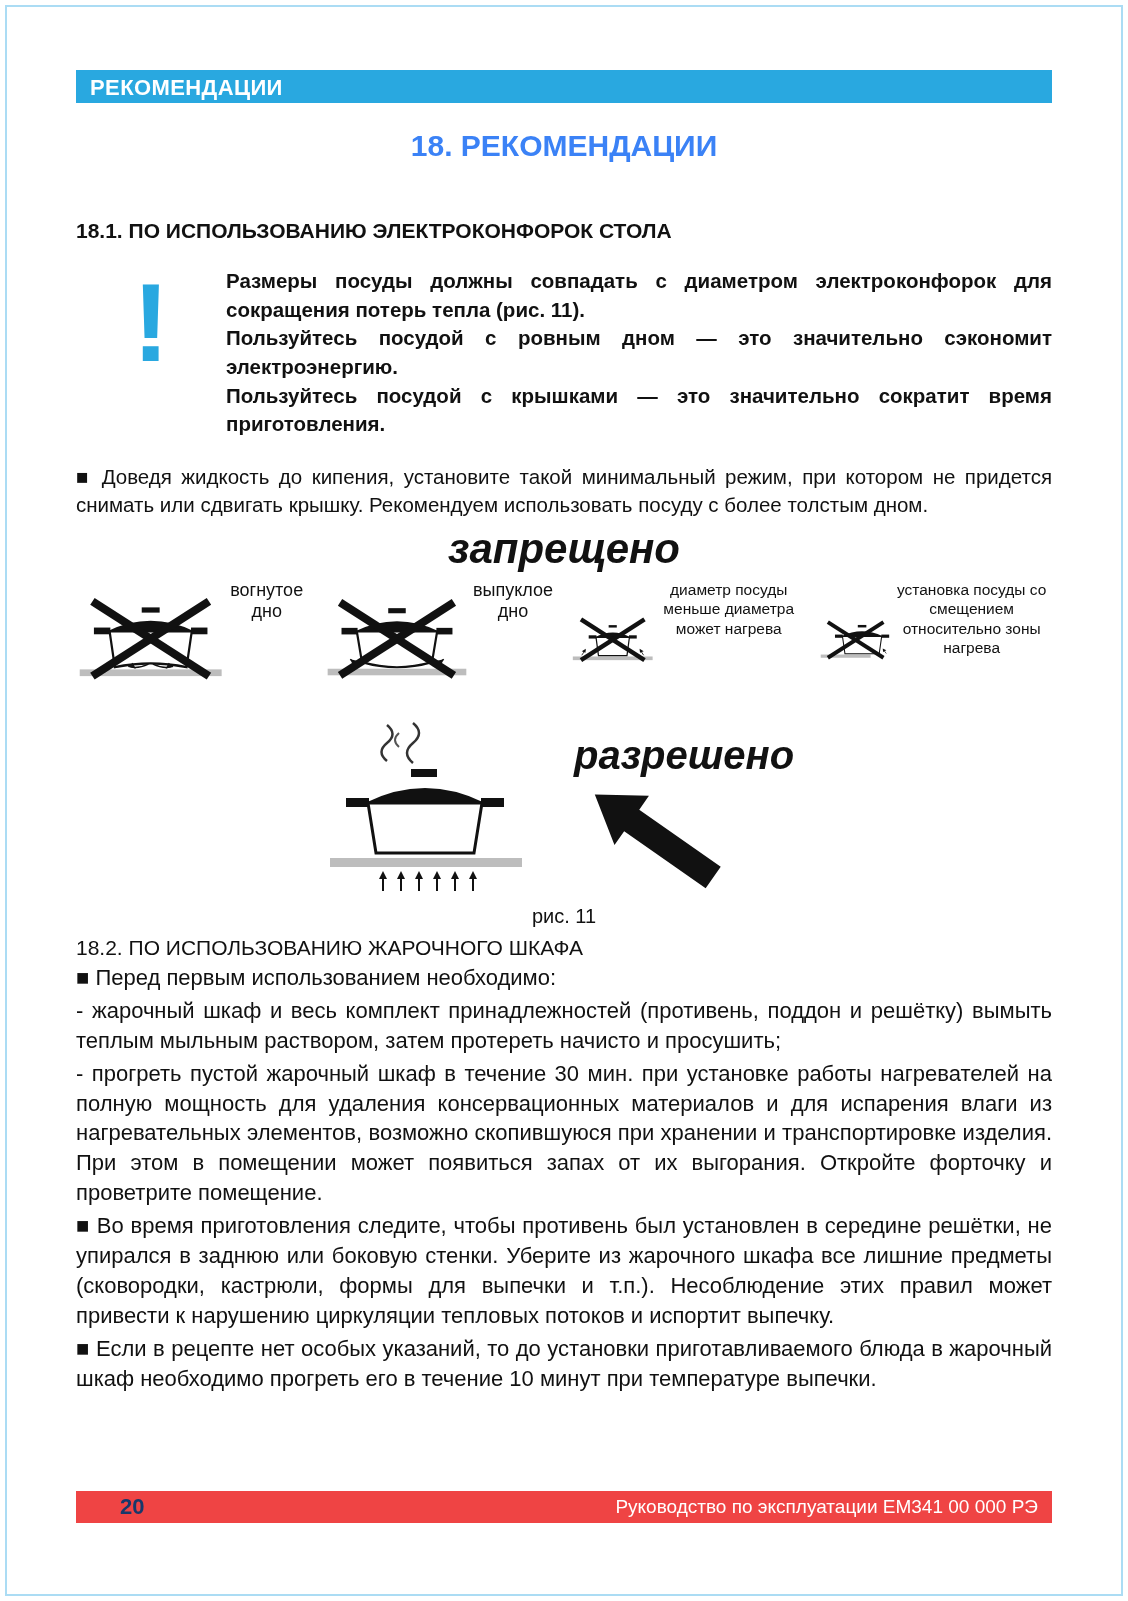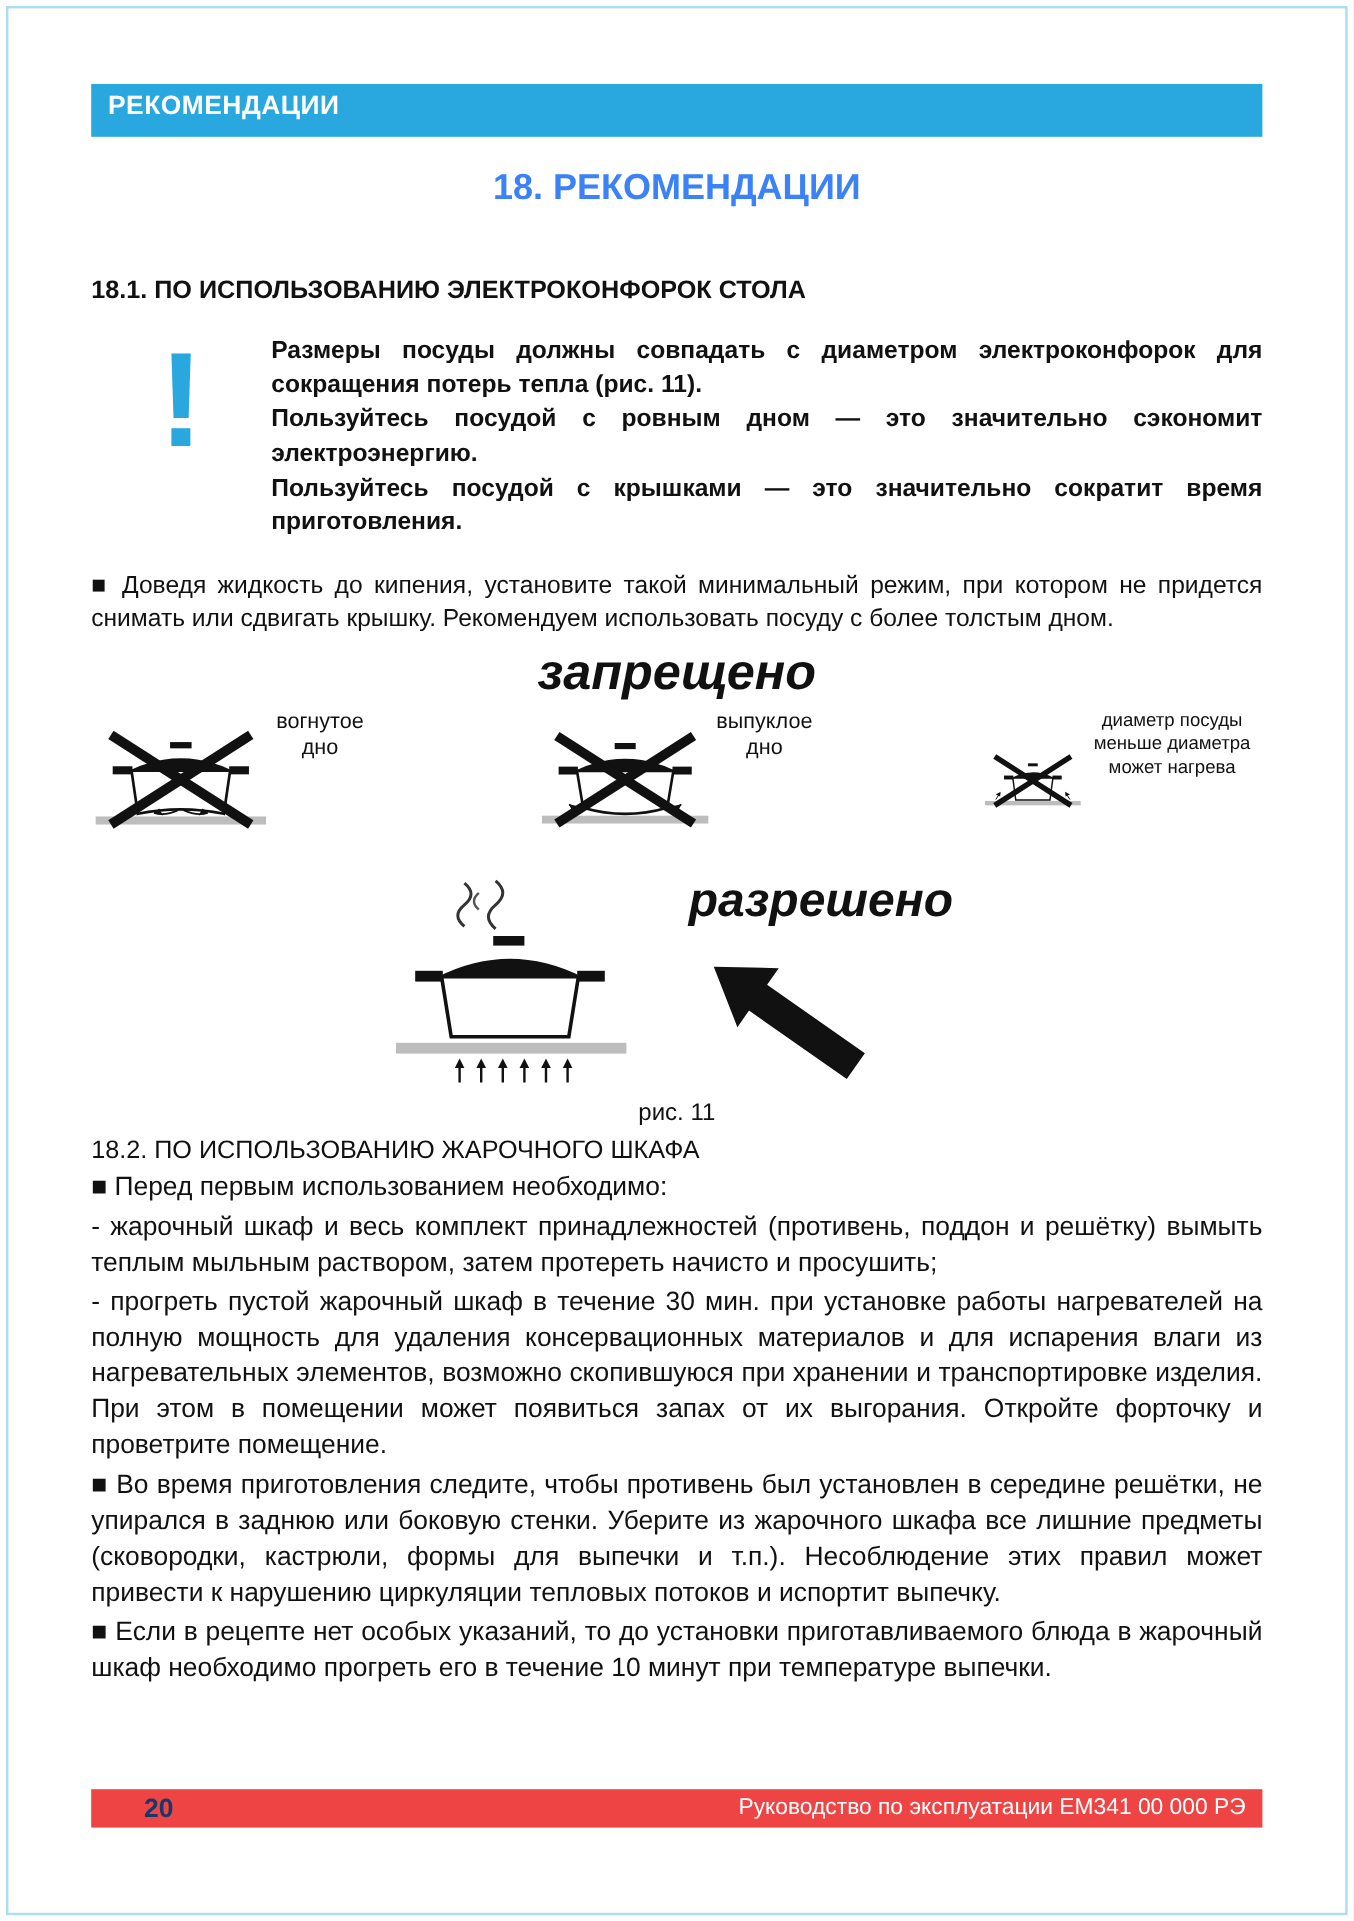--- a/index.html
+++ b/index.html
@@ -6,21 +6,21 @@
   .page{
     position:relative; width:1128px; height:1601px; margin:0 auto;
     background:#ffffff; font-family:"Liberation Sans", sans-serif; color:#111;
     overflow:hidden;
   }
   .frame{position:absolute; inset:5px; border:2px solid #abdcf4; pointer-events:none;}
   .content{position:absolute; left:76px; right:76px; top:0;}
 
   .header-bar{
     margin-top:70px; background:#29a8e0; color:#fff;
-    font-weight:bold; font-size:22px; line-height:1; padding:7px 0 15px 14px;
+    font-weight:bold; font-size:22px; line-height:1; padding:7px 0 4px 14px;
     letter-spacing:.4px;
   }
   .doc-title{
     text-align:center; color:#3b82f6; font-size:30px; font-weight:bold; margin-top:26px;
   }
   .sec-heading{font-size:21px; font-weight:bold; margin-top:56px;}
 
   .warning{display:flex; margin-top:24px;}
   .bang{
     width:150px; text-align:center; color:#29a8e0;
@@ -37,21 +37,21 @@
 
   .illus-row{display:flex; margin-top:4px; justify-content:space-between;}
   .illus{width:232px; display:flex; flex-direction:row; align-items:flex-start;}
   .illus svg{width:196px; height:128px;}
   .cap{text-align:center; margin-top:3px;}
   .cap-lg{font-size:18px;}
   .cap-sm{font-size:15.5px; line-height:1.25; max-width:212px;}
 
   .allowed-row{position:relative; height:188px; margin-top:12px;}
   .allowed-pot{position:absolute; left:248px; top:0; width:212px; height:186px;}
-  .allowed-label{position:absolute; left:498px; top:0; font-size:40px; font-weight:bold; font-style:italic;}
+  .allowed-label{position:absolute; left:498px; top:16px; font-size:40px; font-weight:bold; font-style:italic;}
   .big-arrow{position:absolute; left:492px; top:58px; width:172px; height:122px;}
 
   .fig-caption{text-align:center; font-size:20px; margin-top:0px;}
 
   .s2-heading{font-size:21px; font-weight:normal; margin-top:8px;}
   .s2-para{font-size:22px; line-height:1.36; text-align:justify; margin:3px 0 0 0;}
 
   .footer-bar{
     position:absolute; left:76px; right:76px; bottom:78px; height:32px;
     background:#ef4444; display:flex; align-items:center;
@@ -137,20 +137,37 @@
           <line x1="24" y1="100" x2="32" y2="88" stroke="#111" stroke-width="2"></line>
           <polygon points="34,84 24,90 33,94" fill="#111"></polygon>
           <line x1="176" y1="100" x2="168" y2="88" stroke="#111" stroke-width="2"></line>
           <polygon points="166,84 176,90 167,94" fill="#111"></polygon>
           <line x1="22" y1="12" x2="178" y2="112" stroke="#111" stroke-width="11"></line>
           <line x1="178" y1="12" x2="22" y2="112" stroke="#111" stroke-width="11"></line>
         </svg>
         <div class="cap cap-sm">диаметр посуды меньше диаметра может нагрева</div>
       </div>
 
+      <div class="illus">
+        <svg viewBox="0 0 200 130">
+          <rect x="2" y="103" width="140" height="9" fill="#bdbdbd"></rect>
+          <g transform="translate(18,0)">
+            <rect x="88" y="20" width="24" height="7" fill="#111"></rect>
+            <path d="M42,52 Q100,24 158,52 Z" fill="#111"></path>
+            <path d="M45,52 L155,52 L148,101 L52,101 Z" fill="#fff" stroke="#111" stroke-width="3"></path>
+            <rect x="24" y="47" width="22" height="9" fill="#111"></rect>
+            <rect x="154" y="47" width="22" height="9" fill="#111"></rect>
+          </g>
+          <line x1="186" y1="100" x2="178" y2="90" stroke="#111" stroke-width="2"></line>
+          <polygon points="176,86 186,91 177,96" fill="#111"></polygon>
+          <line x1="22" y1="12" x2="178" y2="112" stroke="#111" stroke-width="11"></line>
+          <line x1="178" y1="12" x2="22" y2="112" stroke="#111" stroke-width="11"></line>
+        </svg>
+        <div class="cap cap-sm">установка посуды со смещением относительно зоны нагрева</div>
+      </div>
     </div>
 
     <div class="allowed-row">
       <svg class="allowed-pot" viewBox="0 0 210 186">
         <path d="M62,44 q-11,-9 0,-18 q11,-9 0,-18" fill="none" stroke="#333" stroke-width="2.5"></path>
         <path d="M88,46 q-12,-10 0,-20 q12,-10 0,-20" fill="none" stroke="#333" stroke-width="2.5"></path>
         <path d="M74,30 q-8,-7 0,-14" fill="none" stroke="#555" stroke-width="2"></path>
         <rect x="86" y="52" width="26" height="8" fill="#111"></rect>
         <path d="M40,86 Q100,56 160,86 Z" fill="#111"></path>
         <path d="M43,86 L157,86 L149,136 L51,136 Z" fill="#fff" stroke="#111" stroke-width="3"></path>

